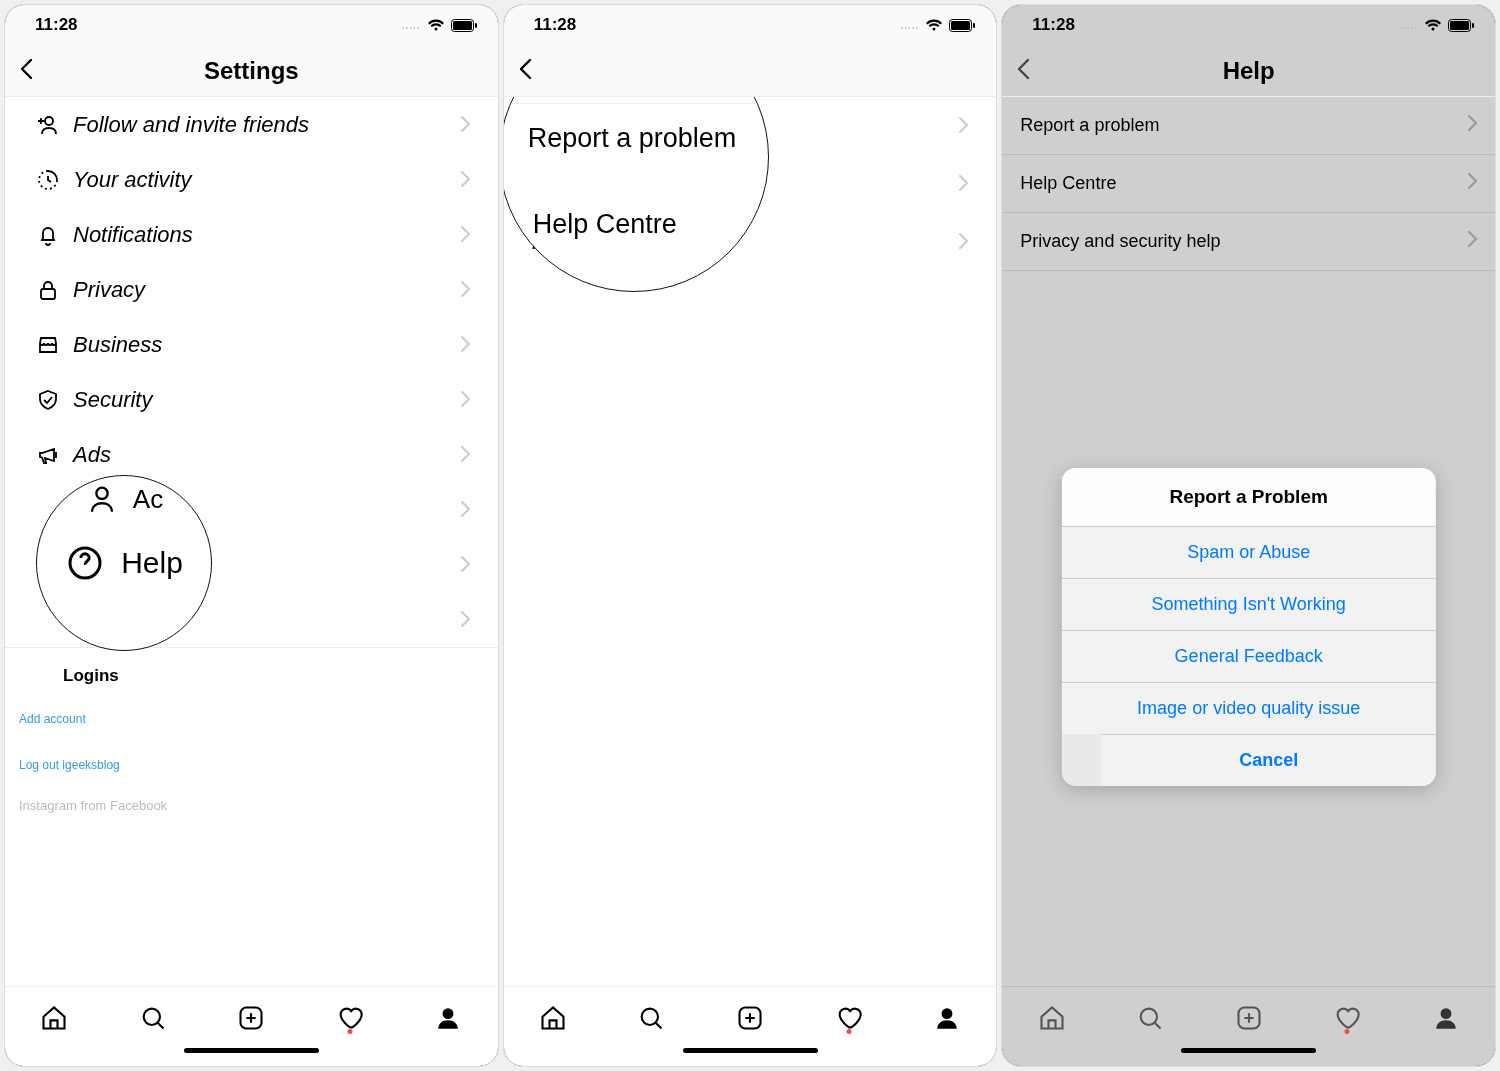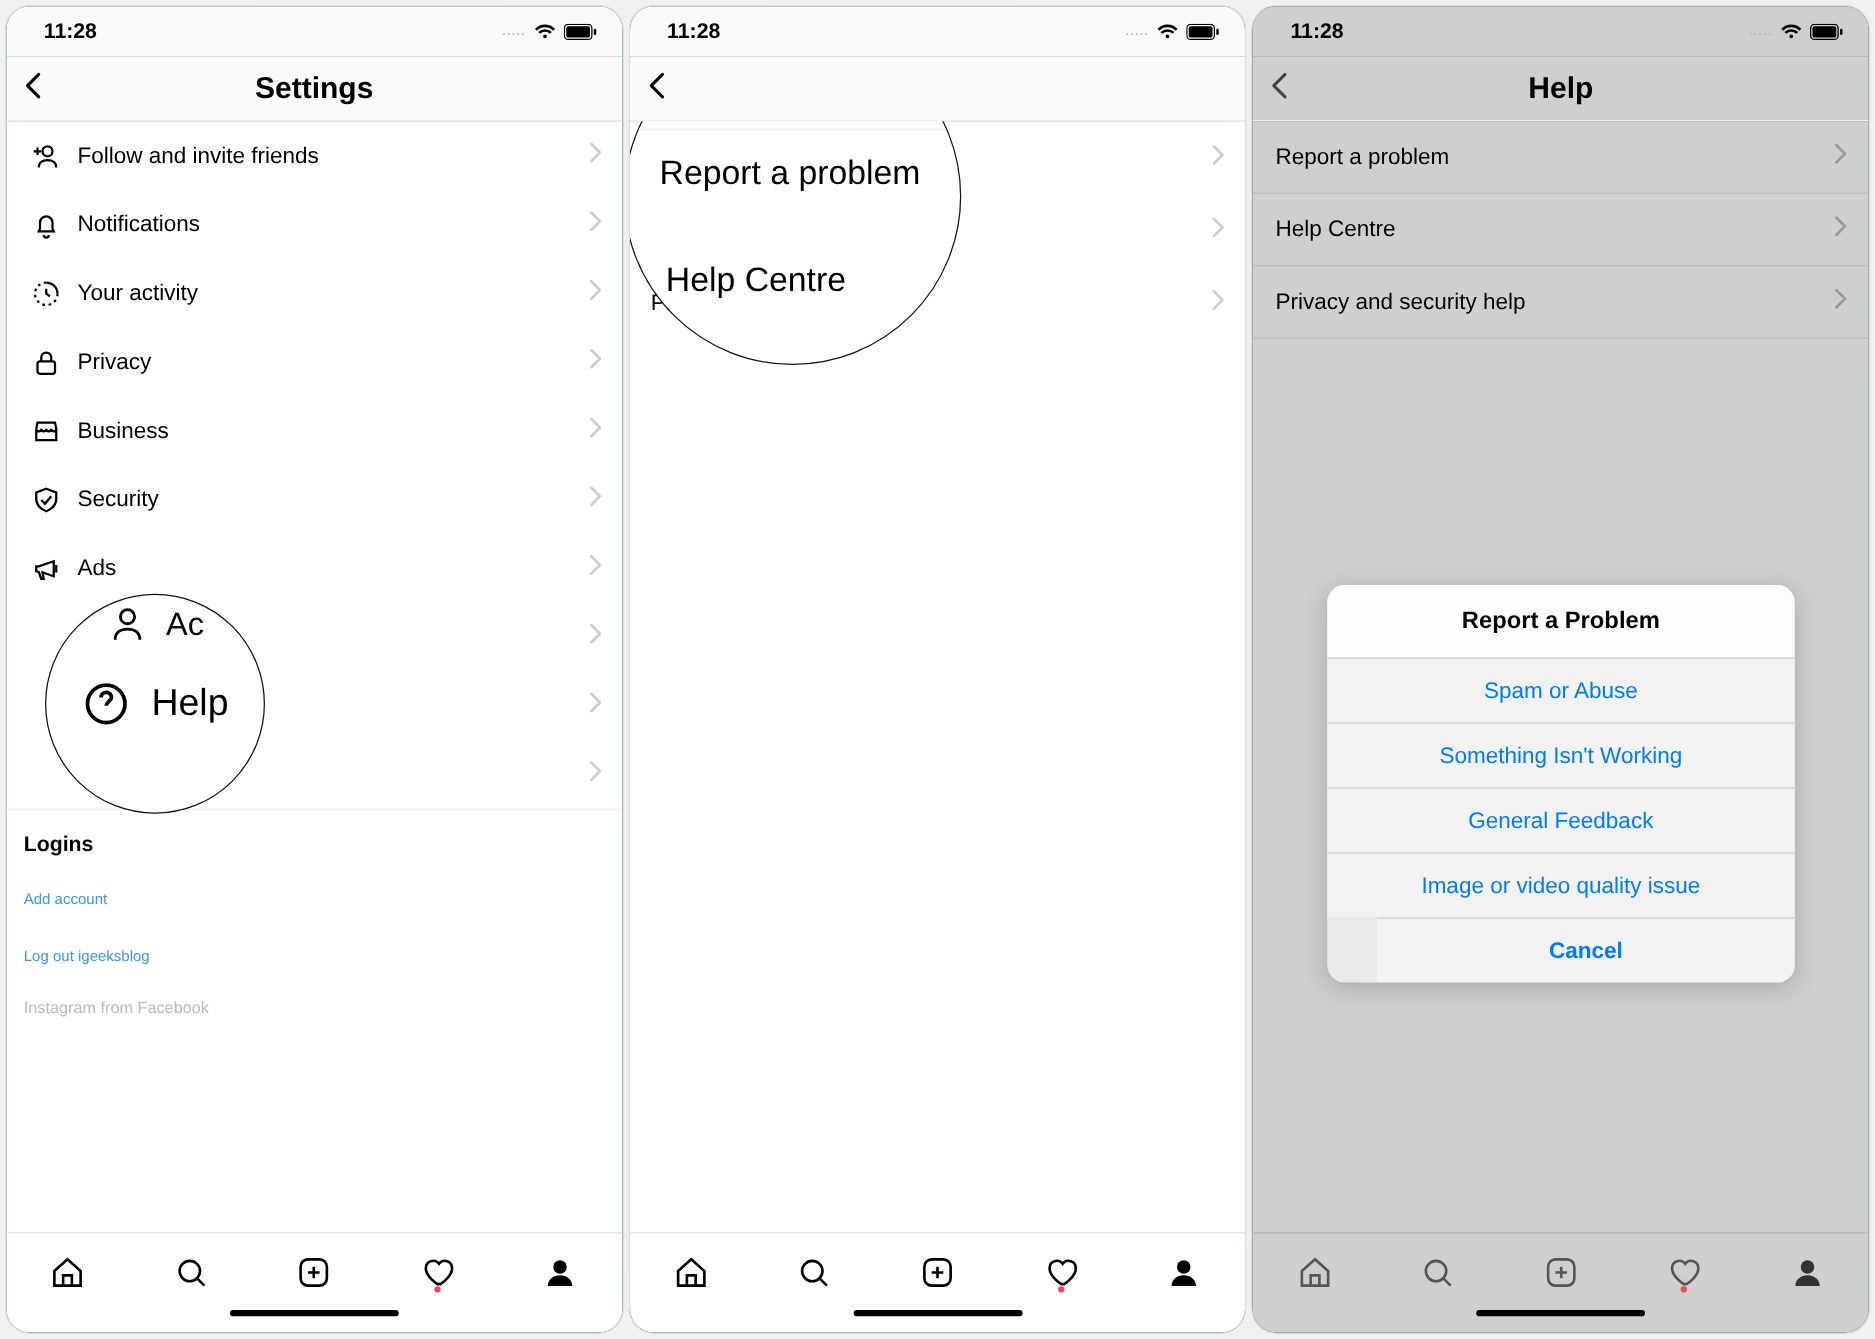--- a/index.html
+++ b/index.html
@@ -55,28 +55,29 @@
   .content {
     flex: 1;
     overflow: hidden;
     position: relative;
     background: #fff;
   }
   .row {
     height: 55px;
     display: flex;
     align-items: center;
-    padding: 0 17px;
-    font-size: 18px;
+    padding: 0 28px;
+    font-size: 22px;
     cursor: pointer;
+    font-style: italic;
   }
   .row .ic { width: 30px; display: flex; align-items: center; justify-content: center; margin-right: 10px; }
   .row .label { flex: 1; }
   .row .chev { color: #ccc; }
-  .section-title { font-size: 17px; font-weight: 600; padding: 18px 14px 10px; }
+  .section-title { font-size: 17px; font-weight: 600; padding: 18px 14px 10px; margin-left: 44px; }
   .link-row { font-size: 12px; color: #3897f0; padding: 16px 14px; cursor: pointer; }
   .footer-text { font-size: 13px; color: #bbb; padding: 10px 14px 2px; }
   .rule { height: 1px; background: #eee; margin: 0; }
   .tab-bar {
     height: 62px;
     border-top: 1px solid #eee;
     display: flex;
     align-items: center;
     justify-content: space-around;
     background: #fff;
@@ -176,37 +177,37 @@
           </svg>
         </span>
       <span class="label">Follow and invite friends</span>
       <span class="chev"><svg width="9" height="16" viewBox="0 0 9 16">
             <path d="M1 1l7 7-7 7" stroke="#ccc" stroke-width="2" fill="none" stroke-linecap="round"></path>
           </svg></span>
     </div>
     <div class="row">
       <span class="ic">
           <svg width="24" height="24" viewBox="0 0 24 24" fill="none" stroke="#000" stroke-width="1.8">
-            <path d="M6 17h12l-1-2V10a5 5 0 00-10 0v5l-1 2zM10 20a2 2 0 004 0"></path>
-          </svg>
-        </span>
-      <span class="label">Notifications</span>
-      <span class="chev"><svg width="9" height="16" viewBox="0 0 9 16">
-            <path d="M1 1l7 7-7 7" stroke="#ccc" stroke-width="2" fill="none" stroke-linecap="round"></path>
-          </svg></span>
-    </div>
-    <div class="row">
-      <span class="ic">
-          <svg width="24" height="24" viewBox="0 0 24 24" fill="none" stroke="#000" stroke-width="1.8">
             <path d="M12 3a9 9 0 109 9" stroke-dasharray="2 3"></path>
             <path d="M12 3a9 9 0 019 9"></path>
             <path d="M12 8v4l3 2"></path>
           </svg>
         </span>
       <span class="label">Your activity</span>
+      <span class="chev"><svg width="9" height="16" viewBox="0 0 9 16">
+            <path d="M1 1l7 7-7 7" stroke="#ccc" stroke-width="2" fill="none" stroke-linecap="round"></path>
+          </svg></span>
+    </div>
+    <div class="row">
+      <span class="ic">
+          <svg width="24" height="24" viewBox="0 0 24 24" fill="none" stroke="#000" stroke-width="1.8">
+            <path d="M6 17h12l-1-2V10a5 5 0 00-10 0v5l-1 2zM10 20a2 2 0 004 0"></path>
+          </svg>
+        </span>
+      <span class="label">Notifications</span>
       <span class="chev"><svg width="9" height="16" viewBox="0 0 9 16">
             <path d="M1 1l7 7-7 7" stroke="#ccc" stroke-width="2" fill="none" stroke-linecap="round"></path>
           </svg></span>
     </div>
     <div class="row">
       <span class="ic">
           <svg width="24" height="24" viewBox="0 0 24 24" fill="none" stroke="#000" stroke-width="1.8">
             <rect x="5" y="11" width="14" height="10" rx="2"></rect>
             <path d="M8 11V8a4 4 0 018 0v3"></path>
           </svg>

